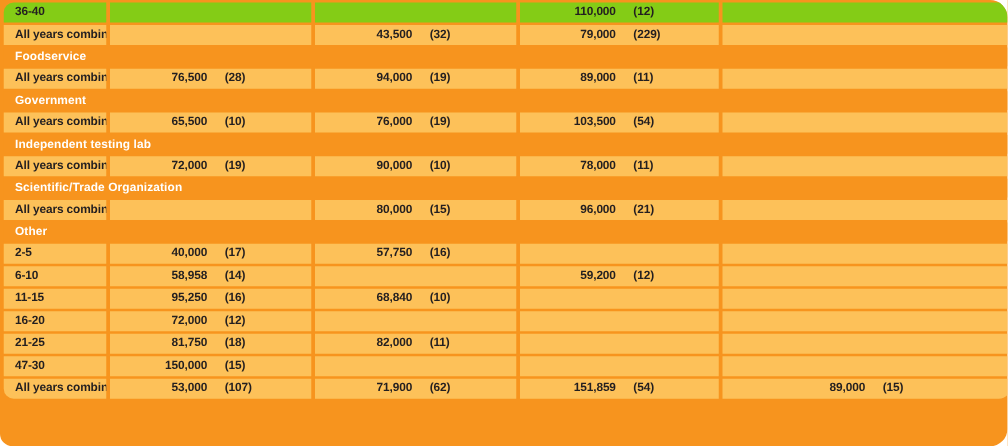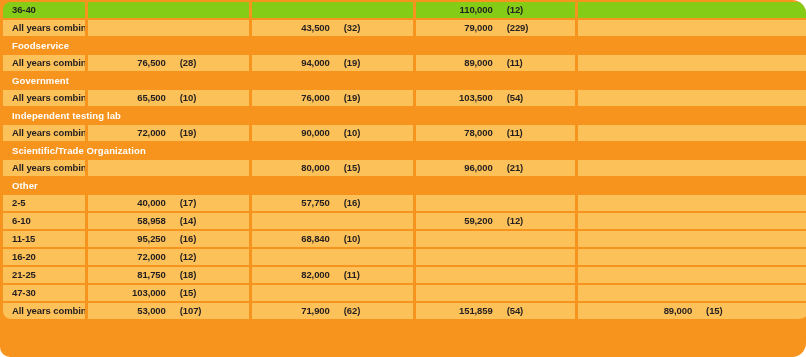--- a/index.html
+++ b/index.html
@@ -315,21 +315,21 @@
               <span class="count">(11)</span>
             </div>
           </td>
           <td class="val empty">&nbsp;</td>
           <td class="val empty">&nbsp;</td>
         </tr>
         <tr class="data-row">
           <td class="label">47-30</td>
           <td class="val">
             <div class="cellwrap">
-              <span class="num">103,000</span>
+              <span class="num">150,000</span>
               <span class="count">(15)</span>
             </div>
           </td>
           <td class="val empty">&nbsp;</td>
           <td class="val empty">&nbsp;</td>
           <td class="val empty">&nbsp;</td>
         </tr>
         <tr class="data-row">
           <td class="label rounded-bl">All years combined</td>
           <td class="val">

